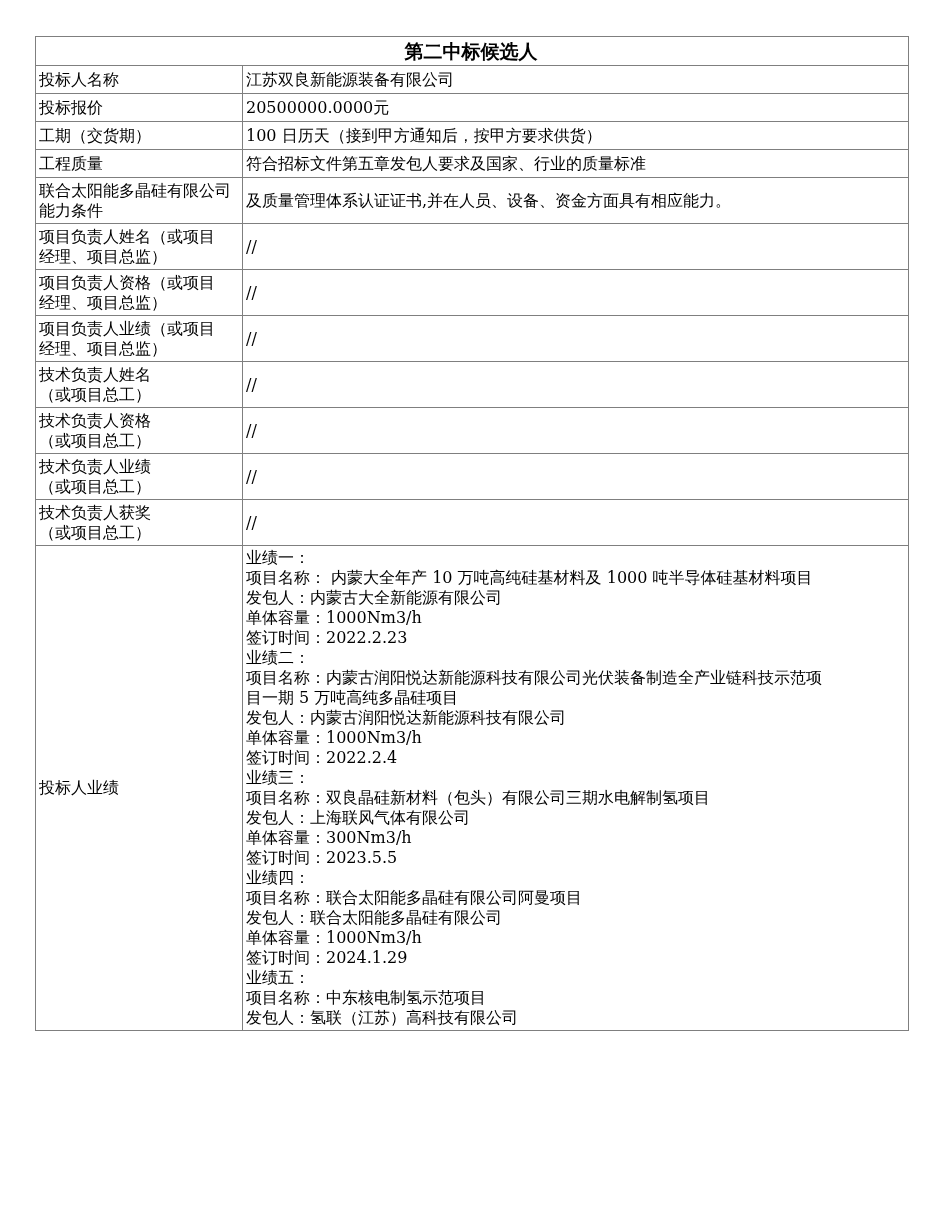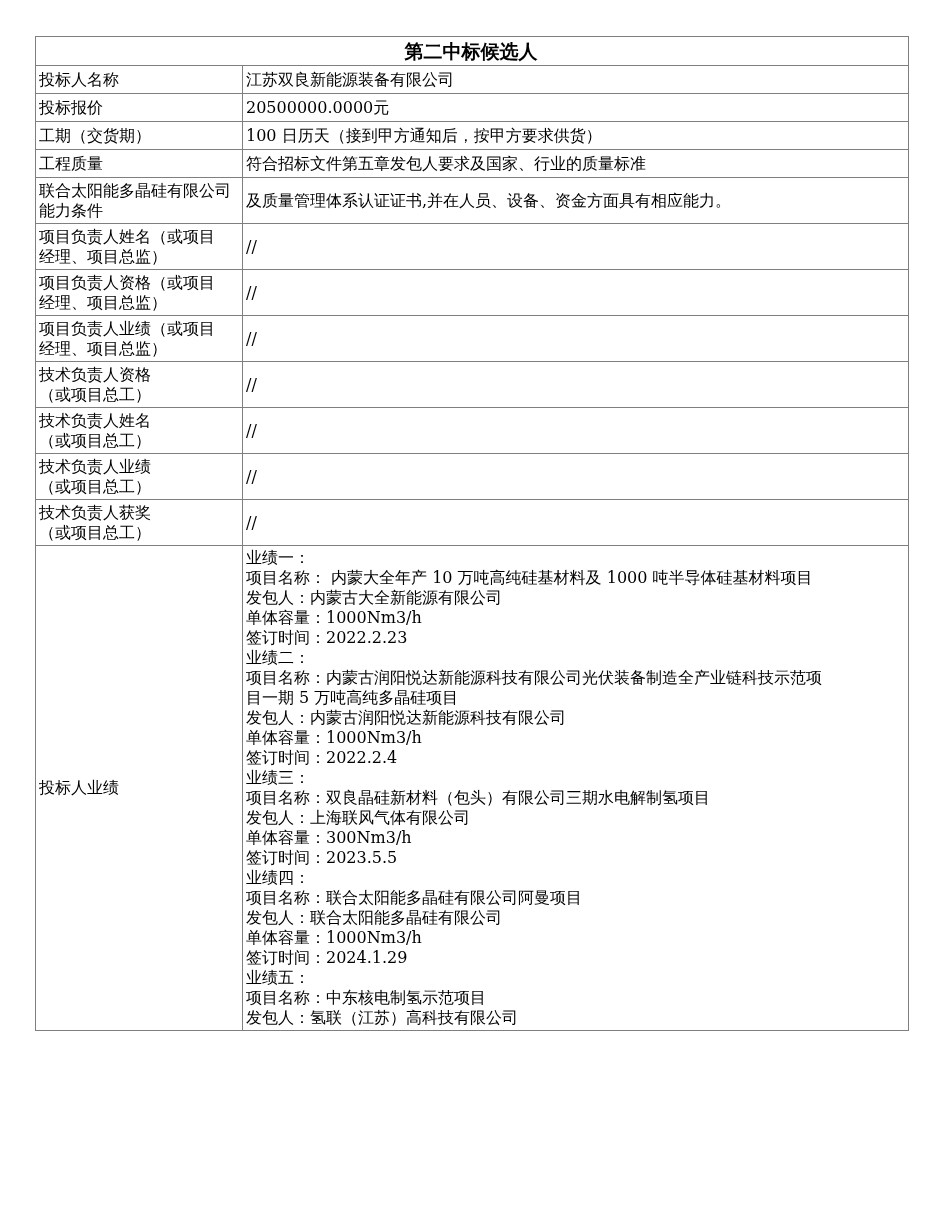--- a/index.html
+++ b/index.html
@@ -106,26 +106,26 @@
         <td class="label-cell">项目负责人资格（或项目
 经理、项目总监）</td>
         <td class="value-cell">//</td>
       </tr>
       <tr class="r-double">
         <td class="label-cell">项目负责人业绩（或项目
 经理、项目总监）</td>
         <td class="value-cell">//</td>
       </tr>
       <tr class="r-double">
-        <td class="label-cell">技术负责人资格
+        <td class="label-cell">技术负责人姓名
 （或项目总工）</td>
         <td class="value-cell">//</td>
       </tr>
       <tr class="r-double">
-        <td class="label-cell">技术负责人姓名
+        <td class="label-cell">技术负责人资格
 （或项目总工）</td>
         <td class="value-cell">//</td>
       </tr>
       <tr class="r-double">
         <td class="label-cell">技术负责人业绩
 （或项目总工）</td>
         <td class="value-cell">//</td>
       </tr>
       <tr class="r-double">
         <td class="label-cell">技术负责人获奖

